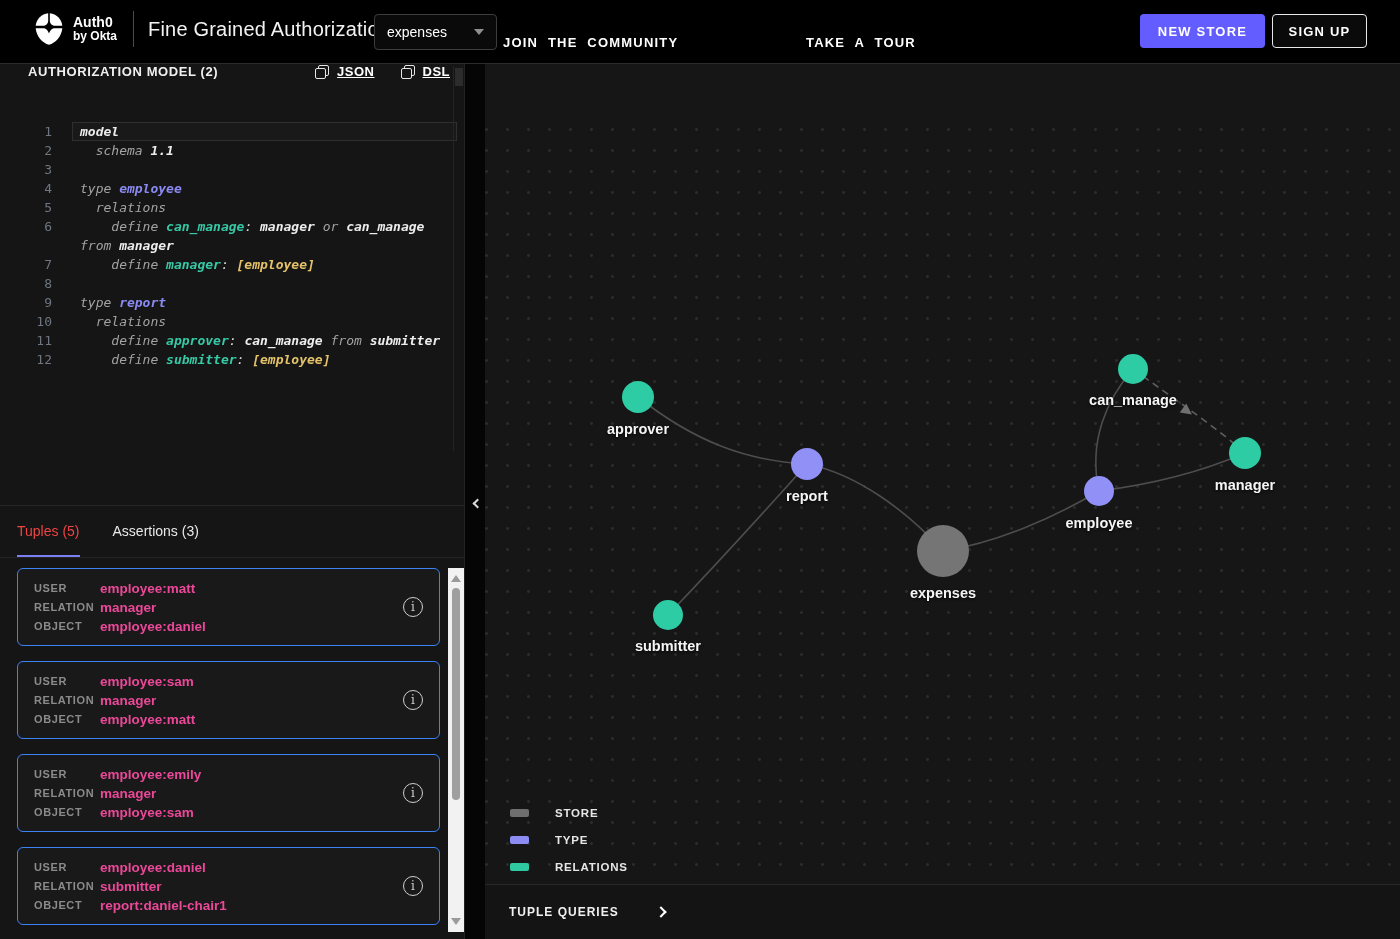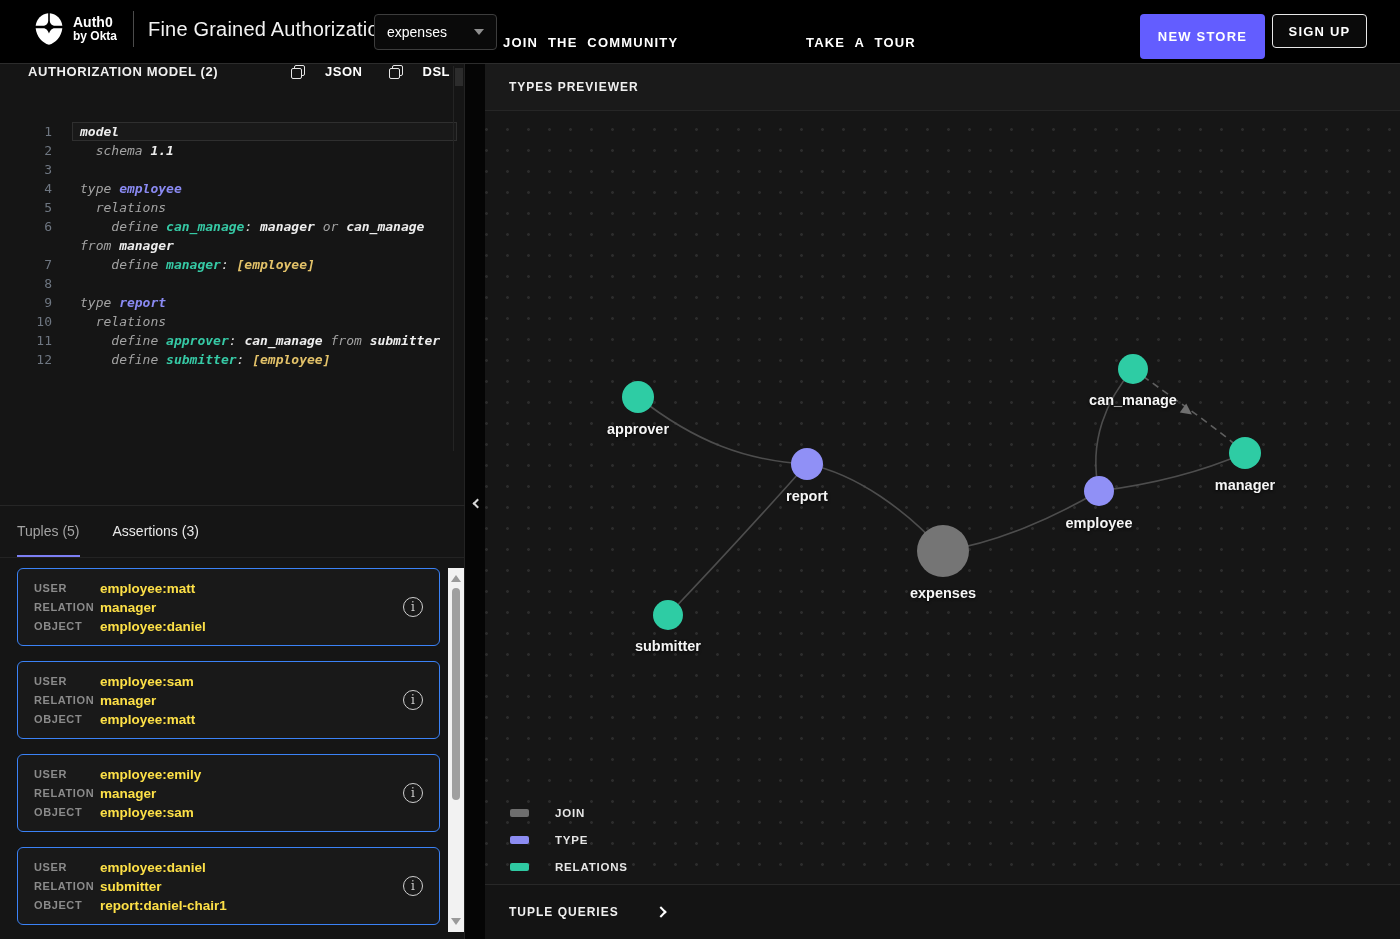--- a/index.html
+++ b/index.html
@@ -22,36 +22,36 @@
                   display:flex; align-items:center; padding:0 12px; cursor:pointer; }
   .store-select .val { font-size:14px; color:#fff; flex:1; }
   .chevron-down { width:0; height:0; border-left:5px solid transparent; border-right:5px solid transparent;
                   border-top:6px solid #8f8f8f; }
 
   .nav-link { position:absolute; top:0; height:84px; display:flex; align-items:center;
               font-size:13px; font-weight:700; letter-spacing:1.2px; word-spacing:5px;
               color:#fff; cursor:pointer; white-space:nowrap; }
   .nav-link-0 { left:503px; } .nav-link-1 { left:713px;margin-top:48px; } .nav-link-2 { left:806px; }
 
-  .btn-new-store { position:absolute; left:1140px; top:14px; width:125px; height:45px;
+  .btn-new-store { position:absolute; left:1140px; top:14px; width:125px; height:34px;
                    background:#635dff; border:none; border-radius:4px; color:#fff;
                    font-size:13px; font-weight:700; letter-spacing:1.2px; cursor:pointer;
                    font-family:"Liberation Sans", sans-serif; }
   .btn-sign-up { position:absolute; left:1272px; top:14px; width:95px; height:34px;
                  background:#0a0a0a; border:1px solid #e8e8e8; border-radius:4px; color:#fff;
                  font-size:13px; font-weight:700; letter-spacing:1.2px; cursor:pointer;
                  font-family:"Liberation Sans", sans-serif; }
 
   
   .left-panel { position:absolute; left:0; top:64px; width:465px; height:875px;
                 background:#151515; border-right:1px solid #232323; }
   .model-header { height:48px; display:flex; align-items:flex-start; padding:0 14px 0 28px; }
   .model-title { font-size:13px; font-weight:700; letter-spacing:.6px; color:#f0f0f0; flex:1; }
-  .code-btn { display:flex; align-items:center; gap:20px; margin-left:26px; cursor:pointer;
-              font-size:13px; font-weight:700; letter-spacing:.5px; color:#fff; }
+  .code-btn { display:flex; align-items:center; gap:8px; margin-left:26px; cursor:pointer;
+              font-size:13px; font-weight:700; letter-spacing:.5px; color:#fff;text-decoration:underline; }
   .copy-icon { position:relative; width:14px; height:14px; }
   .copy-icon::before { content:''; position:absolute; right:0; top:0; width:9px; height:9px;
                        border:1.5px solid #e6e6e6; border-radius:2px; }
   .copy-icon::after { content:''; position:absolute; left:0; bottom:0; width:9px; height:9px;
                       border:1.5px solid #e6e6e6; border-radius:2px; background:#151515; }
 
   
   .code-editor { position:absolute; left:0; top:56px; width:465px; height:385px;
                  font-family:"DejaVu Sans Mono", monospace; font-size:13px; line-height:19px;
                  padding-top:2px; cursor:text; }
@@ -70,32 +70,32 @@
   .tok-pn  { color:#dcdcdc; }
   .code-ruler { position:absolute; left:453px; top:2px; width:9px; height:385px; border-left:1px solid #242424; }
   .code-ruler .marker { position:absolute; left:1px; top:2px; width:8px; height:18px; background:#2c2c2c; }
 
   
   .tabs-row { position:absolute; left:0; top:441px; width:465px; height:53px;
               border-top:1px solid #262626; border-bottom:1px solid #232323;
               display:flex; align-items:stretch; padding-left:17px; }
   .tab { display:flex; align-items:center; font-size:14px; cursor:pointer; margin-right:33px;
          border-bottom:2px solid transparent; color:#e8e8e8; }
-  .tab.active { color:#a3a3a3; border-bottom-color:#7c7ff4; }
+  .tab.active { color:#ef4444; border-bottom-color:#7c7ff4; }
 
   
   .tuple-list { position:absolute; left:0; top:494px; width:465px; height:381px; padding:10px 0 0 17px; }
   .tuple-card { width:423px; height:78px; border:1px solid #3b82f6; border-radius:6px;
                 background:#191919; margin-bottom:15px; display:flex; align-items:center;
                 padding:0 16px; cursor:pointer; }
   .tuple-rows { flex:1; }
   .trow { display:flex; line-height:19px; }
   .tlabel { width:66px; font-size:11px; font-weight:600; letter-spacing:.6px; color:#8b8b8b;
             text-transform:uppercase; align-self:center; }
-  .tval { font-size:13.5px; font-weight:600; color:#fde047; }
+  .tval { font-size:13.5px; font-weight:600; color:#ec4899; }
   .info-icon { width:20px; height:20px; border:1.5px solid #cfcfcf; border-radius:50%;
                display:flex; align-items:center; justify-content:center; flex:none;
                font-family:"DejaVu Serif", serif; font-size:12px; color:#cfcfcf; cursor:pointer; }
 
   
   .tuple-scrollbar { position:absolute; left:448px; top:504px; width:16px; height:364px; background:#f2f2f2; }
   .sb-arrow-up { position:absolute; left:3px; top:7px; width:0; height:0;
                  border-left:5px solid transparent; border-right:5px solid transparent;
                  border-bottom:7px solid #9a9a9a; }
   .sb-thumb { position:absolute; left:4px; top:20px; width:8px; height:212px; background:#9f9f9f; border-radius:4px; }
@@ -320,23 +320,20 @@
     <span class="sb-thumb"></span>
     <span class="sb-arrow-down"></span>
   </div>
 </div>
 
 <div class="collapse-handle">
   <span class="chevron-left"></span>
 </div>
 
 <div class="right-panel">
-  <div class="previewer-header">
-    <span class="panel-heading">TYPES PREVIEWER</span>
-  </div>
 
   <div class="graph-area">
     <svg class="graph-svg" width="915" height="774" viewBox="0 0 915 774">
       <g stroke="#4d4d4d" stroke-width="1.6" fill="none">
         <path d="M153,286 C210,331 262,350 322,353"></path>
         <path d="M183,504 Q248,436 322,353"></path>
         <path d="M322,353 C372,363 422,400 458,440"></path>
         <path d="M458,440 C512,432 570,406 614,380"></path>
         <path d="M614,380 C603,330 622,288 648,258"></path>
         <path d="M614,380 C662,374 716,361 760,342"></path>
@@ -362,21 +359,21 @@
 
     <div class="gnode relation" style="left:633px; top:243px; width:30px; height:30px;"></div>
     <div class="gnode-label" style="left:578px; top:281px;">can_manage</div>
 
     <div class="gnode relation" style="left:744px; top:326px; width:32px; height:32px;"></div>
     <div class="gnode-label" style="left:690px; top:366px;">manager</div>
 
     <div class="legend" id="legend">
         <div class="legend-row">
           <span class="legend-swatch" style="background: rgb(110, 110, 110);"></span>
-          <span class="legend-label">JOIN</span>
+          <span class="legend-label">STORE</span>
         </div>
         <div class="legend-row">
           <span class="legend-swatch" style="background: rgb(140, 140, 242);"></span>
           <span class="legend-label">TYPE</span>
         </div>
         <div class="legend-row">
           <span class="legend-swatch" style="background: rgb(47, 201, 162);"></span>
           <span class="legend-label">RELATIONS</span>
         </div>
       </div>

